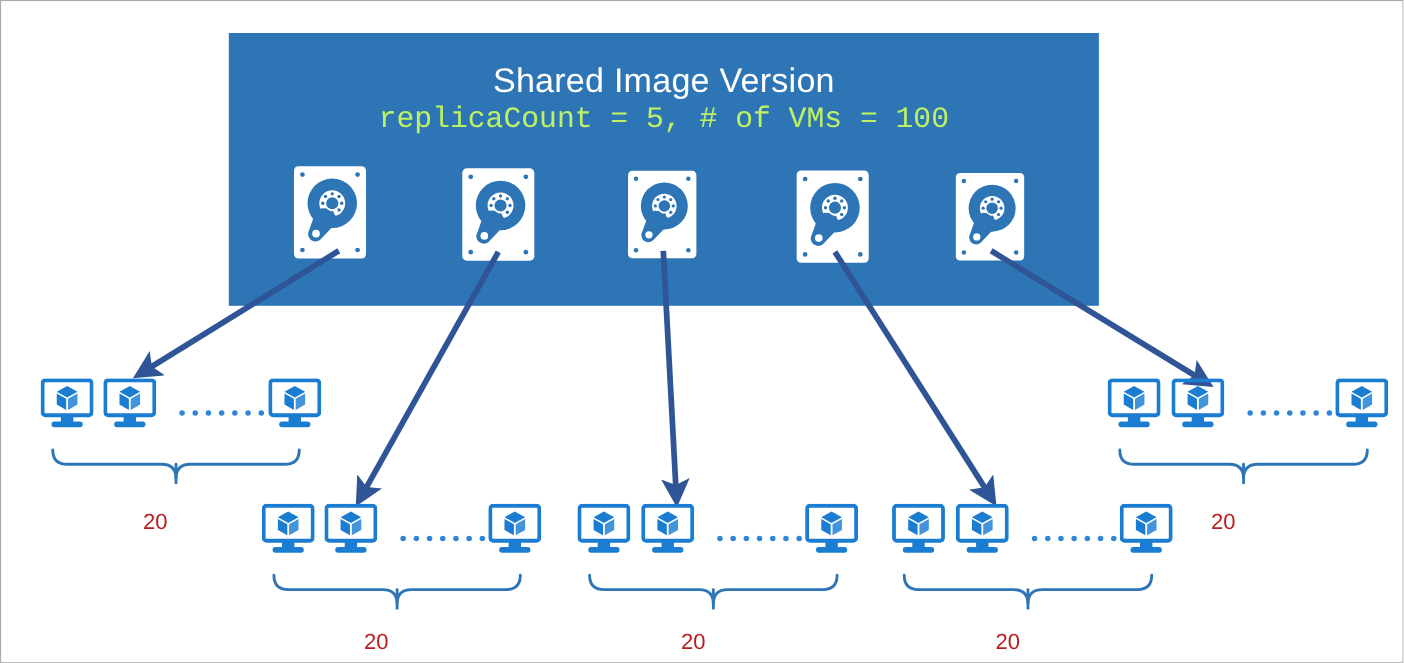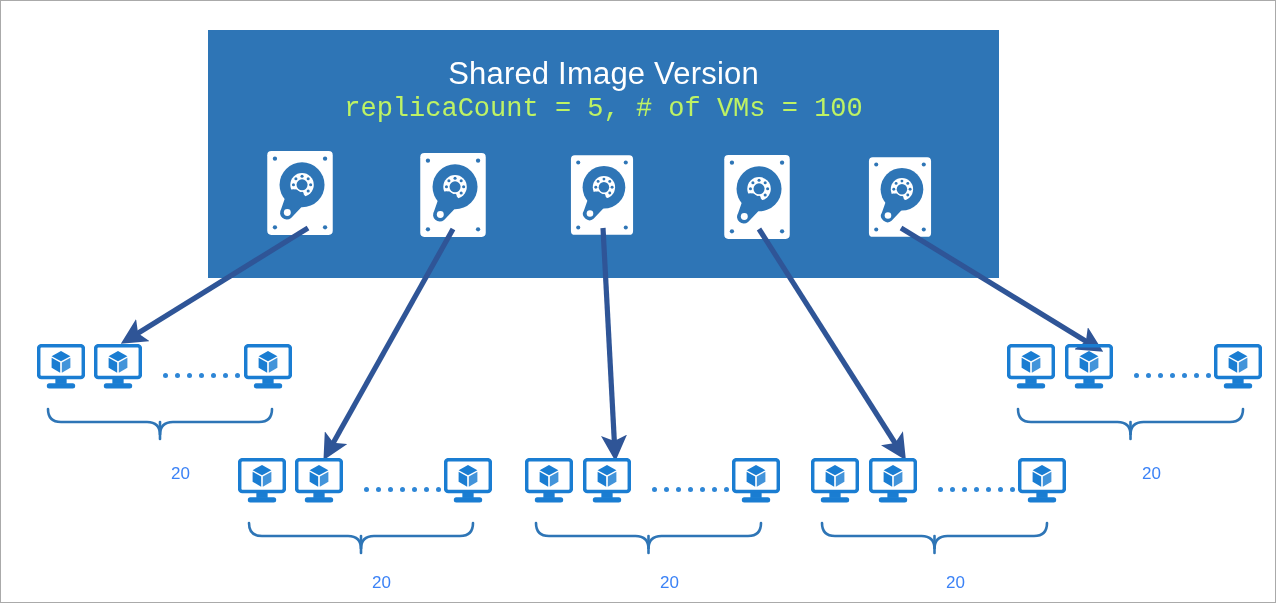--- a/index.html
+++ b/index.html
@@ -75,24 +75,24 @@
     display: block;
     width: 5px;
     height: 5px;
     border-radius: 50%;
     background: #2E86D6;
   }
 
   
   .count-label {
     position: absolute;
-    color: #3b82f6;
-    font-size: 17px;
+    color: #b91c1c;
+    font-size: 20px;
     font-family: "Liberation Sans", sans-serif;
-    text-align: right;
+    text-align: left;
     width: 60px;
   }
 
   .disk-icon { position: absolute; }
 </style>
 </head>
 <body>
 
 <div id="canvas">
 

